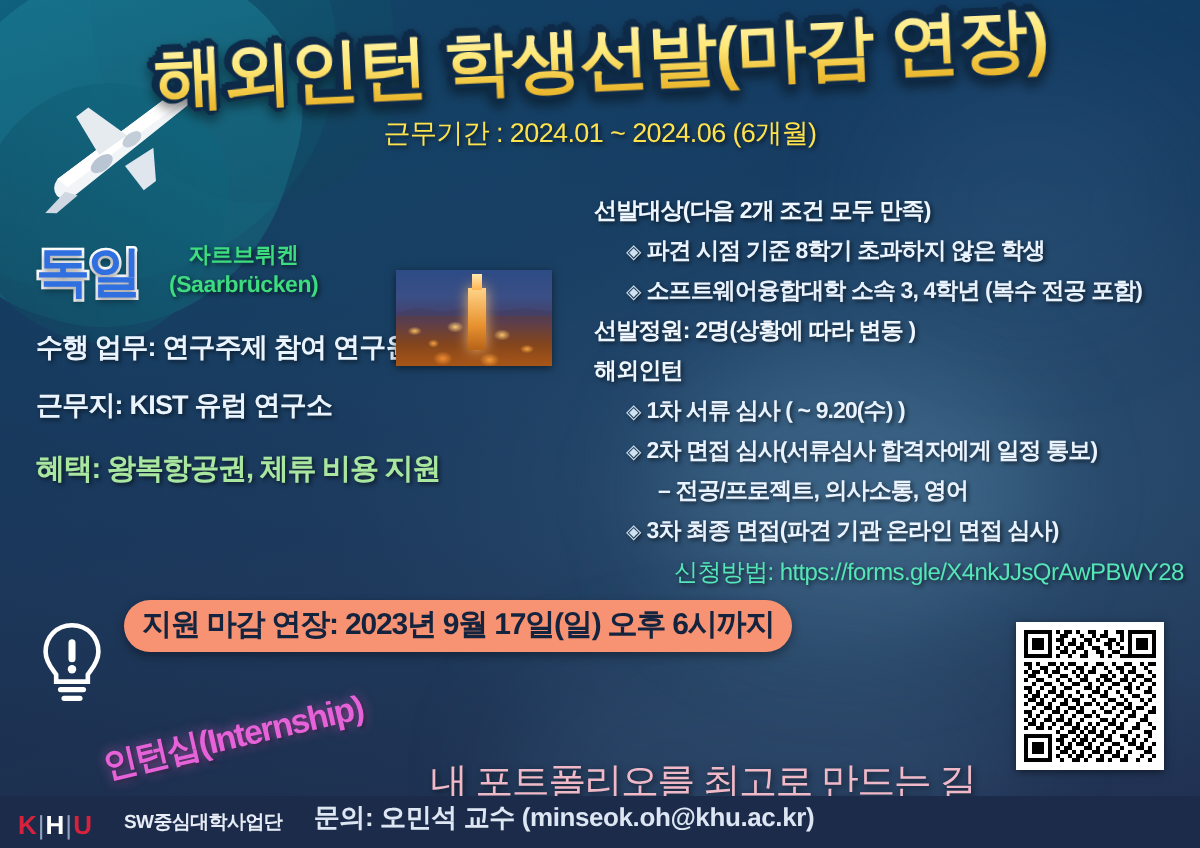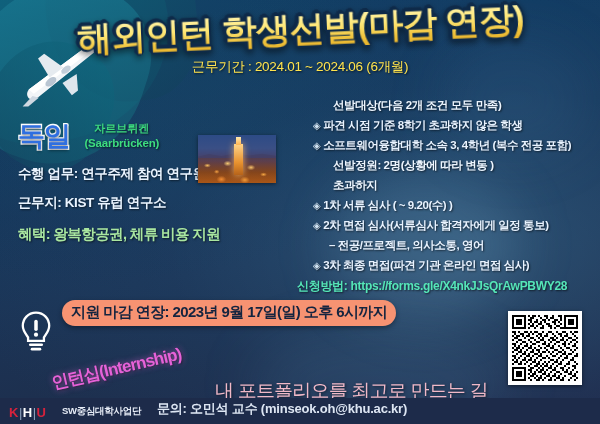--- a/index.html
+++ b/index.html
@@ -171,40 +171,40 @@
     width:5px; height:8px;
     background:linear-gradient(180deg,#ffe9b0,#ffb450);
   }
 
   
   .right-col { position:absolute; left:297px; top:98px; width:296px; }
   .rc-head {
     font-size:11.5px; font-weight:bold; color:#eef6ff;
     letter-spacing:-0.4px; margin-bottom:5px;
     text-shadow:1px 1px 2px rgba(0,0,0,.6);
-    margin-left:36px;
   }
   .rc-item {
     font-size:11.5px; font-weight:bold; color:#e9f3ff;
     letter-spacing:-0.45px; margin:0 0 5px 16px;
     text-shadow:1px 1px 2px rgba(0,0,0,.6);
     white-space:nowrap;
   }
   .rc-item .dia { color:#cfe2f2; margin-right:3px; font-size:10px; }
   .rc-sub {
     font-size:11.5px; font-weight:bold; color:#e9f3ff;
     letter-spacing:-0.45px; margin:0 0 5px 32px;
     text-shadow:1px 1px 2px rgba(0,0,0,.6);
   }
   .rc-apply {
-    font-size:12px; font-weight:bold;
+    font-size:12px; font-weight:normal;
     color:#55e6b8; letter-spacing:-0.3px;
     margin-top:3px;
     text-shadow:1px 1px 2px rgba(0,0,0,.6);
     white-space:nowrap;
+    margin-left:40px;
   }
 
   
   .bulb { position:absolute; left:18px; top:310px; width:36px; height:44px; }
   .deadline {
     position:absolute; left:62px; top:300px;
     padding:3px 9px 4px;
     background:#f79372;
     border-radius:13px;
     font-size:15px; font-weight:bold;
@@ -322,21 +322,21 @@
     <div class="rc-head">선발대상(다음 2개 조건 모두 만족)</div>
 
     <div class="rc-item">
       <span class="dia">◈</span><span>파견 시점 기준 8학기 초과하지 않은 학생</span>
     </div>
     <div class="rc-item">
       <span class="dia">◈</span><span>소프트웨어융합대학 소속 3, 4학년 (복수 전공 포함)</span>
     </div>
 
     <div class="rc-head">선발정원: 2명(상황에 따라 변동 )</div>
-    <div class="rc-head">초과하지</div>
+    <div class="rc-head">해외인턴</div>
 
     <div class="rc-item">
       <span class="dia">◈</span><span>1차 서류 심사 ( ~ 9.20(수) )</span>
     </div>
     <div class="rc-item">
       <span class="dia">◈</span><span>2차 면접 심사(서류심사 합격자에게 일정 통보)</span>
     </div>
     <div class="rc-sub">– 전공/프로젝트, 의사소통, 영어</div>
     <div class="rc-item">
       <span class="dia">◈</span><span>3차 최종 면접(파견 기관 온라인  면접 심사)</span>

